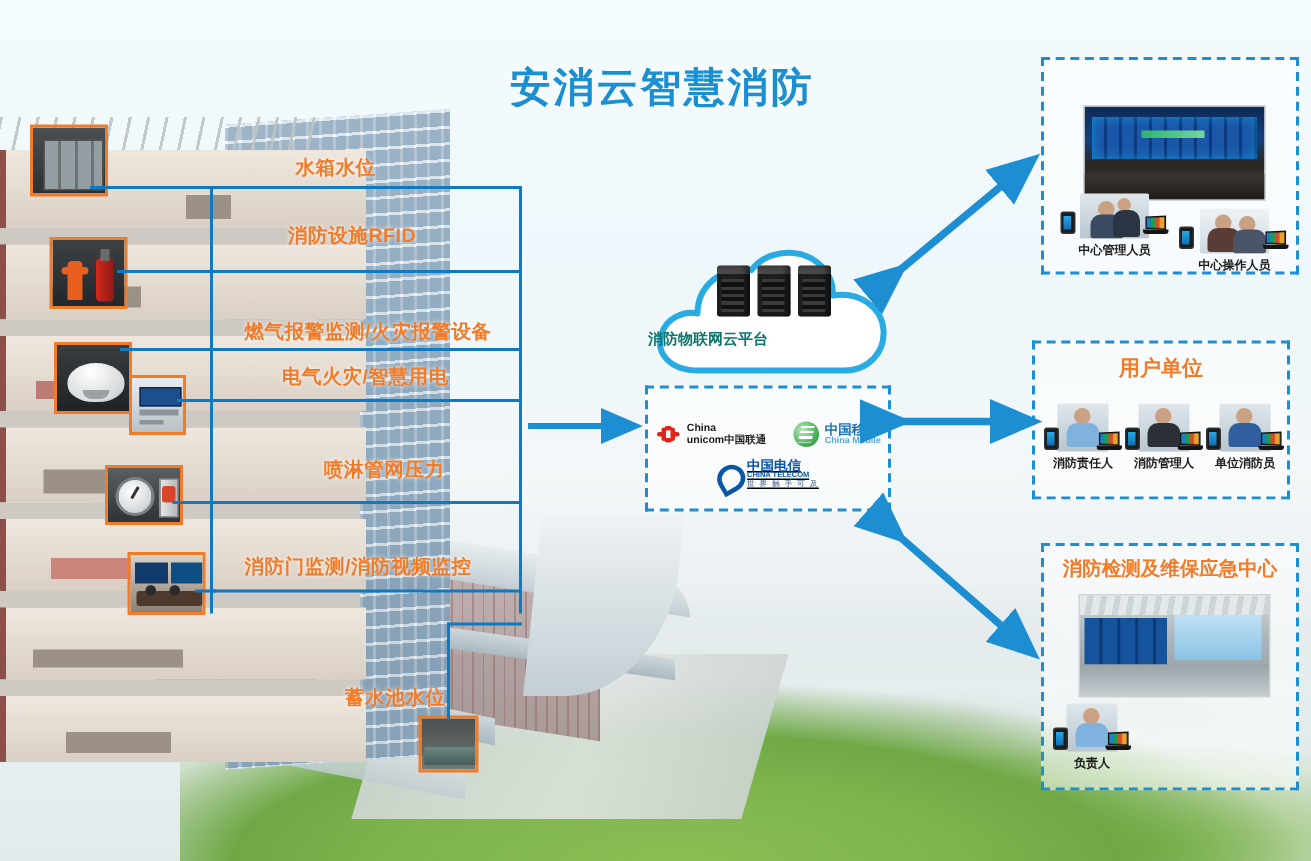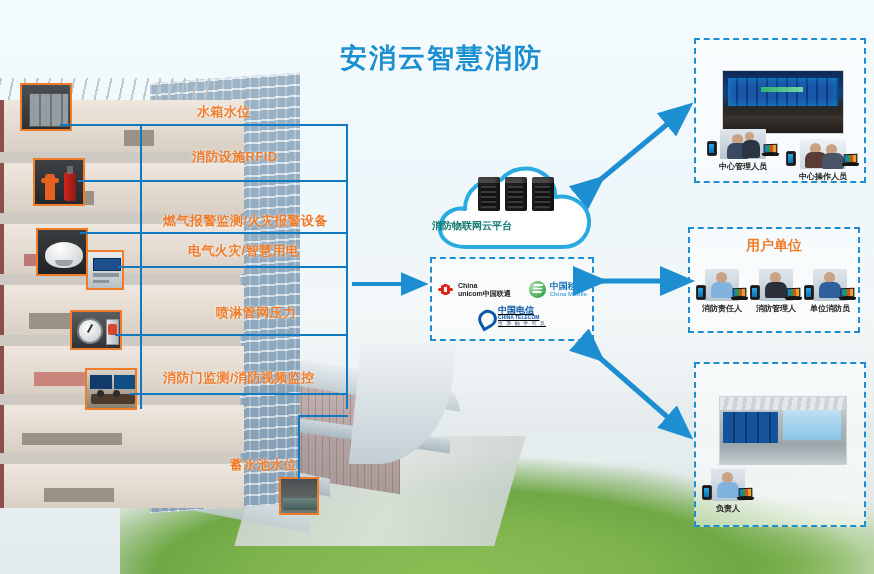--- a/index.html
+++ b/index.html
@@ -422,20 +422,21 @@
       <div class="phone" style="left:1px;top:16px;"></div>
       <div class="laptop" style="left:36px;top:19px;">
         <div class="scr"></div>
           <div class="base"></div>
       </div>
       <div class="plabel">单位消防员</div>
     </div>
   </div>
 
   <div class="dbox" style="left:694px;top:362px;width:172px;height:165px;">
+    <div class="dtitle" style="font-size:13px;margin-top:6px;">消防检测及维保应急中心</div>
     <div class="screenimg" style="left:23px;top:32px;width:126px;height:67px;">
       <div class="ctrlroom2">
         <div class="ceil"></div>
         <div class="wall"></div>
         <div class="sky2"></div>
         <div class="flr"></div>
       </div>
     </div>
 
     <div class="pgroup" style="left:5px;top:105px;width:54px;">

